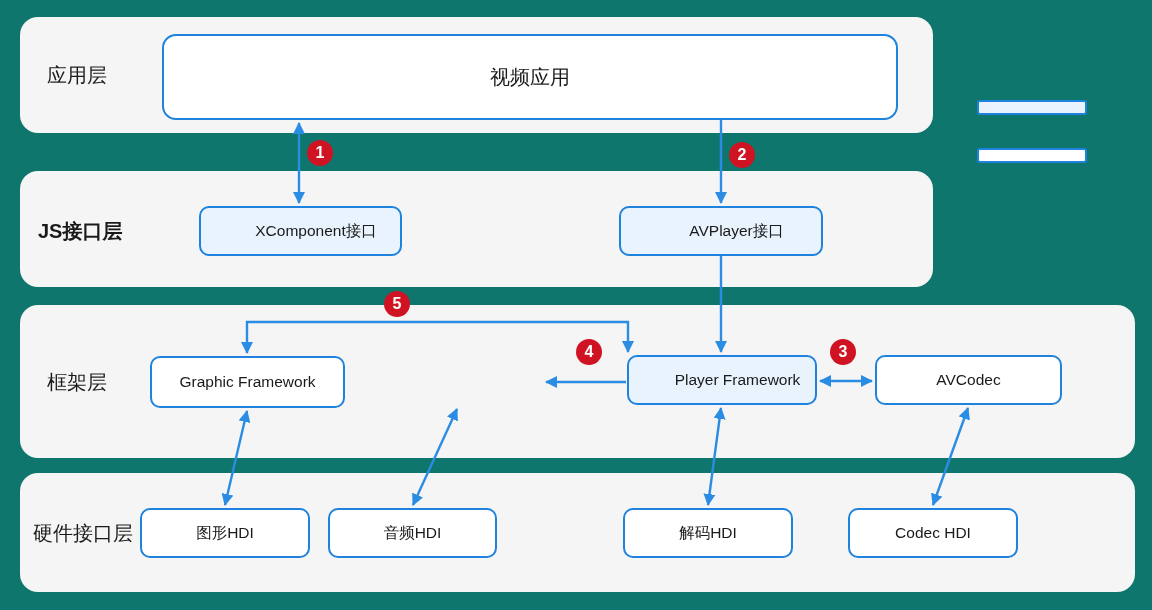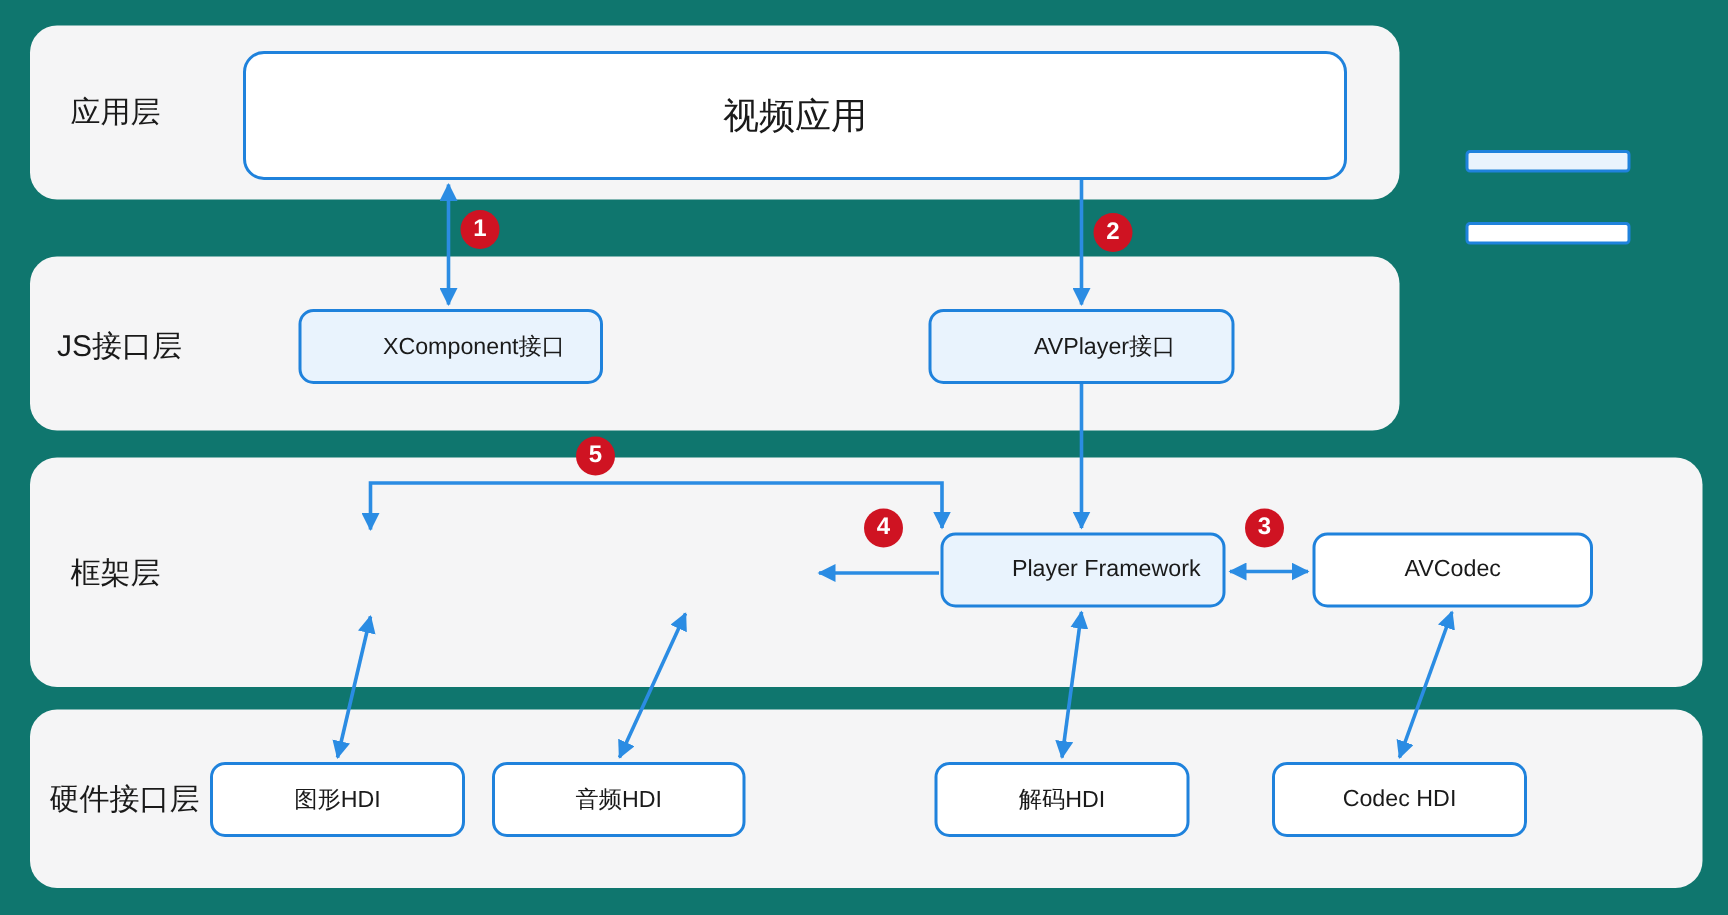--- a/index.html
+++ b/index.html
@@ -11,21 +11,21 @@
   .layer-label{
     position:absolute;font-size:20px;font-weight:500;color:#1a1a1a;
     white-space:nowrap;transform:translateY(-50%);
   }
   .box{
     position:absolute;background:#ffffff;border:2px solid #1f82dc;border-radius:10px;
     display:flex;align-items:center;justify-content:center;
     font-size:15.5px;color:#1a1a1a;white-space:nowrap;box-sizing:border-box;
   }
   .box.blue{background:#e9f3fd;padding-left:31px;}
-  .box.big{border-radius:14px;font-size:24px;}
+  .box.big{border-radius:14px;font-size:20px;}
   .badge{
     position:absolute;width:26px;height:26px;border-radius:50%;background:#cf1322;
     color:#fff;font-size:16px;font-weight:bold;display:flex;align-items:center;
     justify-content:center;line-height:1;
   }
   .legend-swatch{
     position:absolute;width:110px;height:15px;border:2px solid #1f82dc;border-radius:3px;
     box-sizing:border-box;
   }
   .legend-swatch.fill{background:#e9f3fd;}
@@ -37,21 +37,21 @@
 <body>
 
 <div class="canvas">
 
   <div class="band" style="left:20px;top:17px;width:913px;height:116px;"></div>
   <div class="band" style="left:20px;top:171px;width:913px;height:116px;"></div>
   <div class="band" style="left:20px;top:305px;width:1115px;height:153px;"></div>
   <div class="band" style="left:20px;top:473px;width:1115px;height:119px;"></div>
 
   <div class="layer-label" style="left:47px;top:75px;">应用层</div>
-  <div class="layer-label" style="left:38px;top:231px;">JS接口层</div>
+  <div class="layer-label" style="left:38px;top:231px;font-weight:bold;">JS接口层</div>
   <div class="layer-label" style="left:47px;top:382px;">框架层</div>
   <div class="layer-label" style="left:33px;top:533px;">硬件接口层</div>
 
   <svg class="wires" width="1152" height="610" viewBox="0 0 1152 610">
     <defs>
       <marker id="ah" markerUnits="userSpaceOnUse" markerWidth="14" markerHeight="12" refX="11" refY="6" orient="auto">
         <path d="M0,0 L12,6 L0,12 Z" fill="#2b8ce3"></path>
       </marker>
       <marker id="ahs" markerUnits="userSpaceOnUse" markerWidth="14" markerHeight="12" refX="11" refY="6" orient="auto-start-reverse">
         <path d="M0,0 L12,6 L0,12 Z" fill="#2b8ce3"></path>
@@ -74,20 +74,21 @@
     <line x1="457" y1="409" x2="413" y2="505" marker-start="url(#ahs)" marker-end="url(#ah)"></line>
     <line x1="721" y1="408" x2="708" y2="505" marker-start="url(#ahs)" marker-end="url(#ah)"></line>
     <line x1="968" y1="408" x2="933" y2="505" marker-start="url(#ahs)" marker-end="url(#ah)"></line>
   </svg>
 
   <div class="box big" style="left:162px;top:34px;width:736px;height:86px;">视频应用</div>
 
   <div class="box blue" style="left:199px;top:206px;width:203px;height:50px;">XComponent接口</div>
   <div class="box blue" style="left:619px;top:206px;width:204px;height:50px;">AVPlayer接口</div>
 
+  <div class="box" style="left:150px;top:356px;width:195px;height:52px;">Graphic Framework</div>
   <div class="box blue" style="left:627px;top:355px;width:190px;height:50px;">Player Framework</div>
   <div class="box" style="left:875px;top:355px;width:187px;height:50px;">AVCodec</div>
 
   <div class="box" style="left:140px;top:508px;width:170px;height:50px;">图形HDI</div>
   <div class="box" style="left:328px;top:508px;width:169px;height:50px;">音频HDI</div>
   <div class="box" style="left:623px;top:508px;width:170px;height:50px;">解码HDI</div>
   <div class="box" style="left:848px;top:508px;width:170px;height:50px;">Codec HDI</div>
 
   <div class="badge" style="left:307px;top:140px;">1</div>
   <div class="badge" style="left:729px;top:142px;">2</div>

